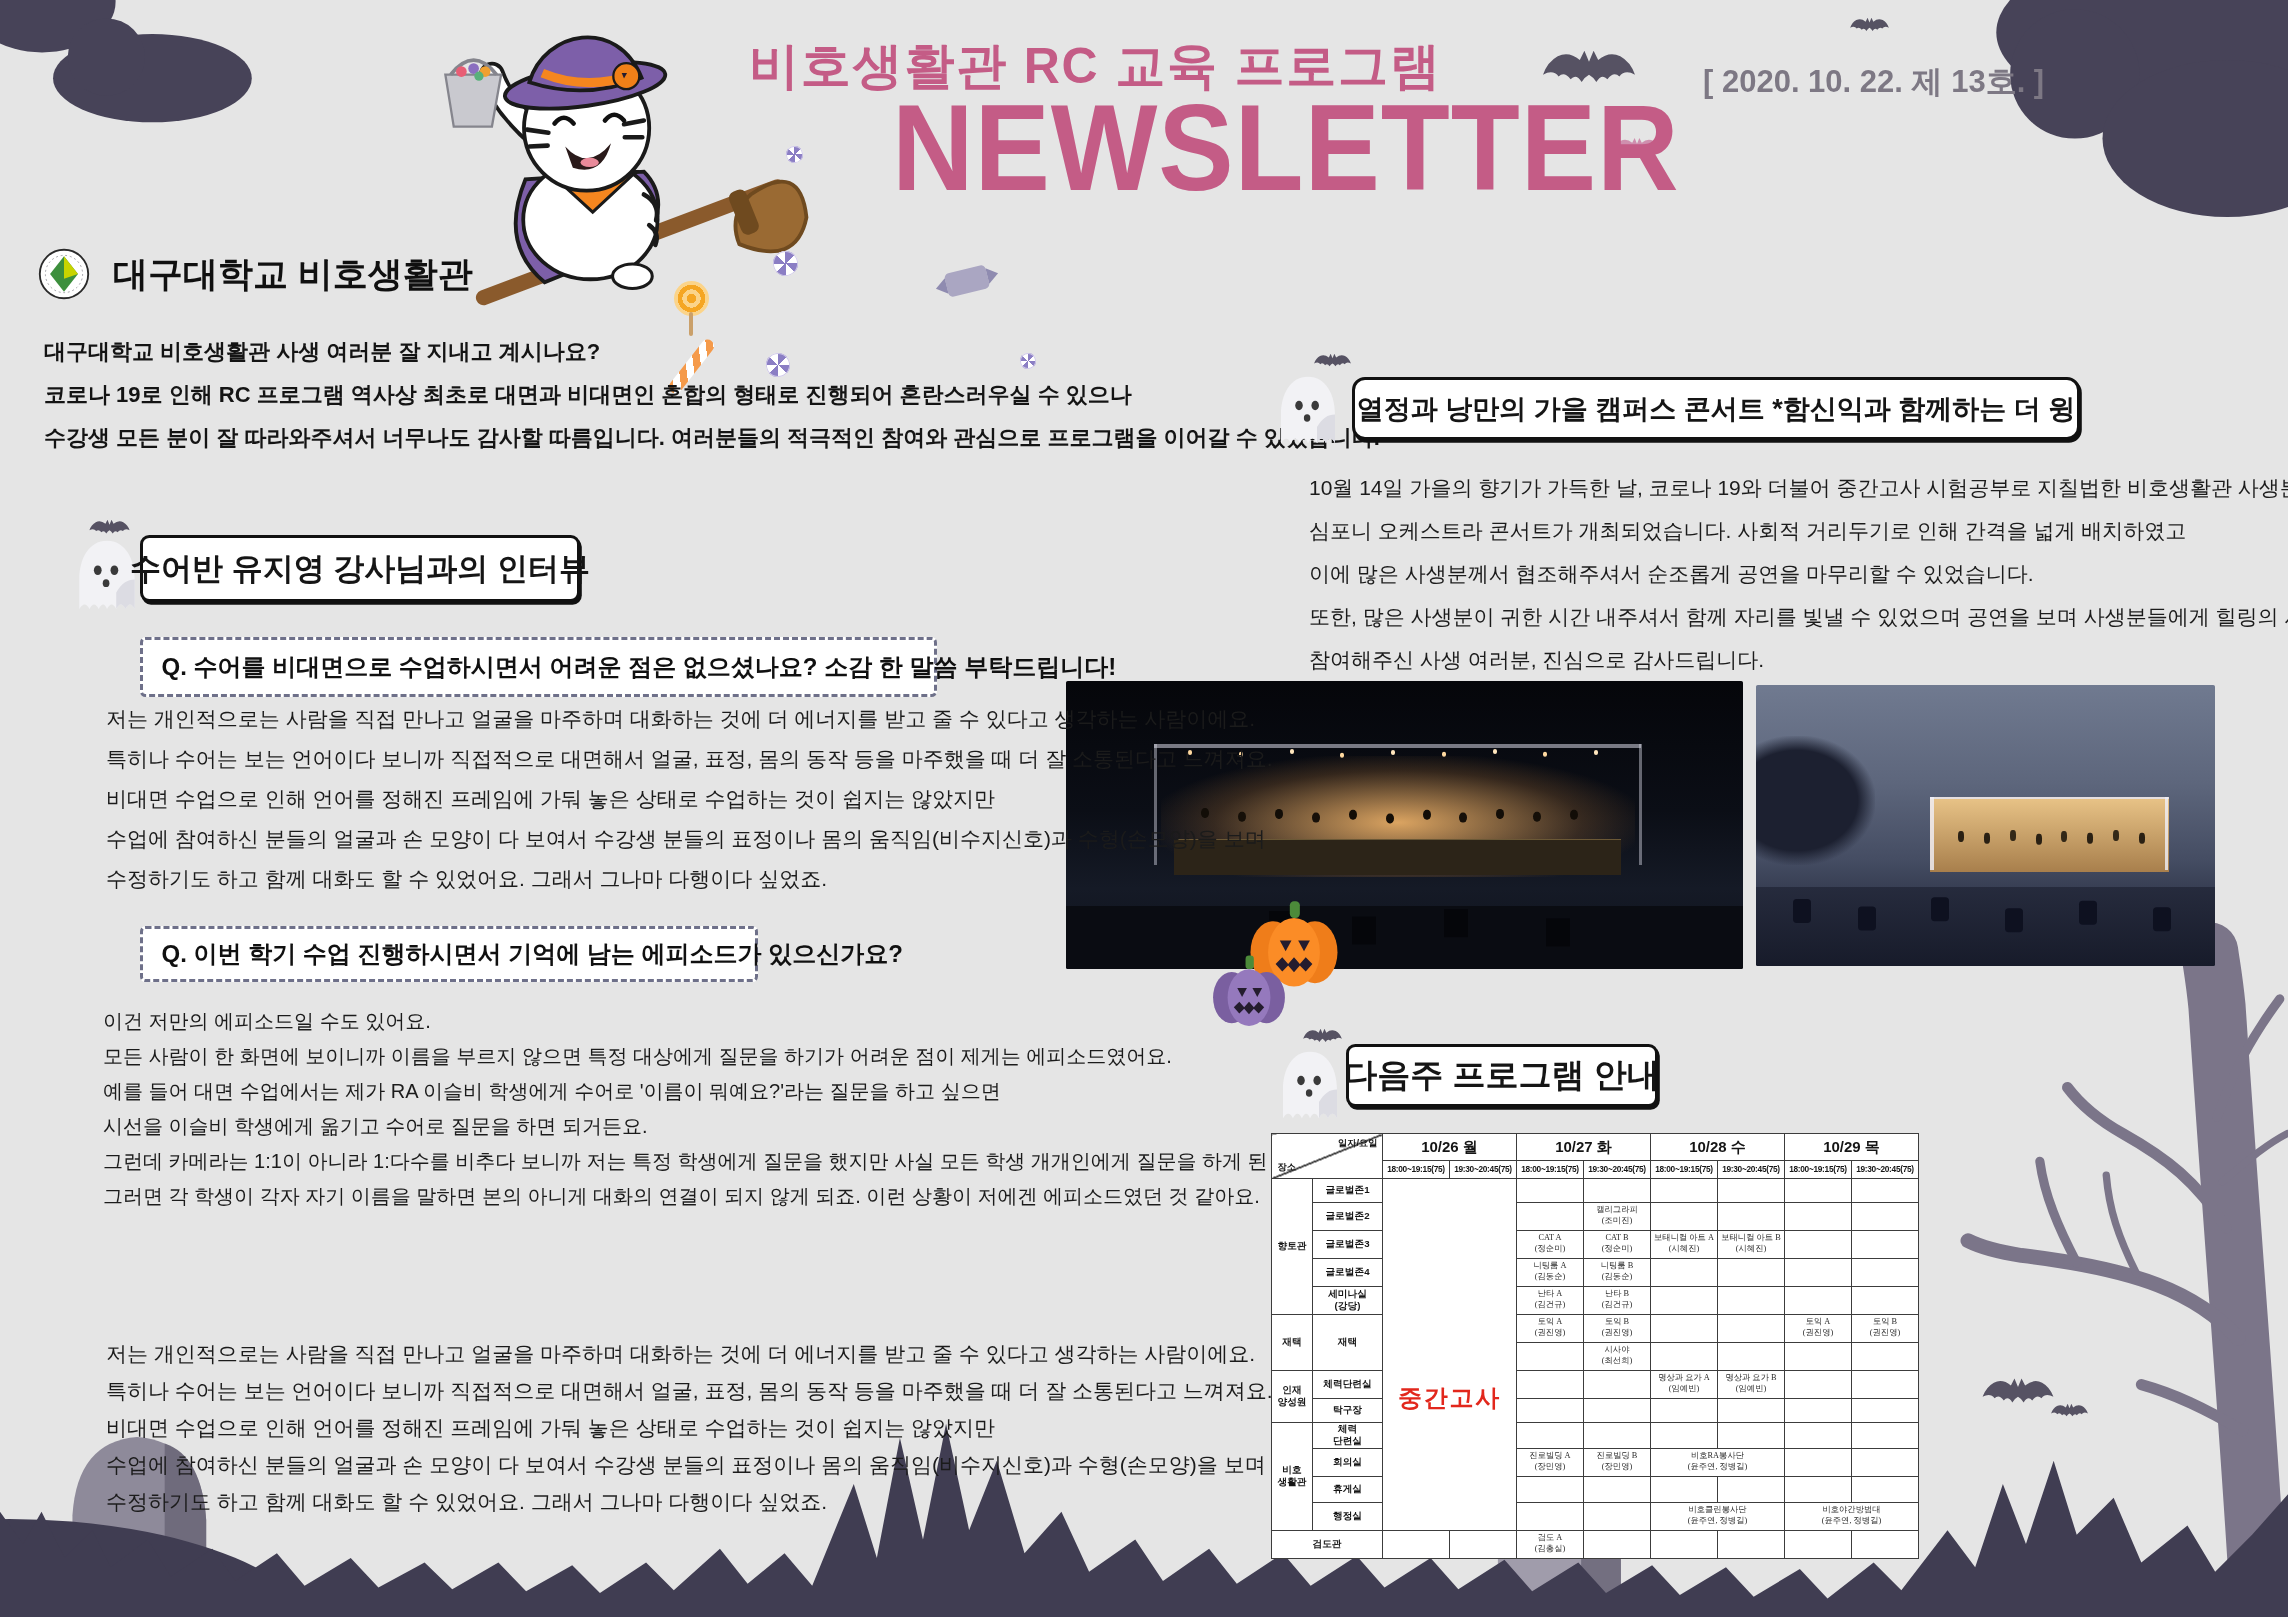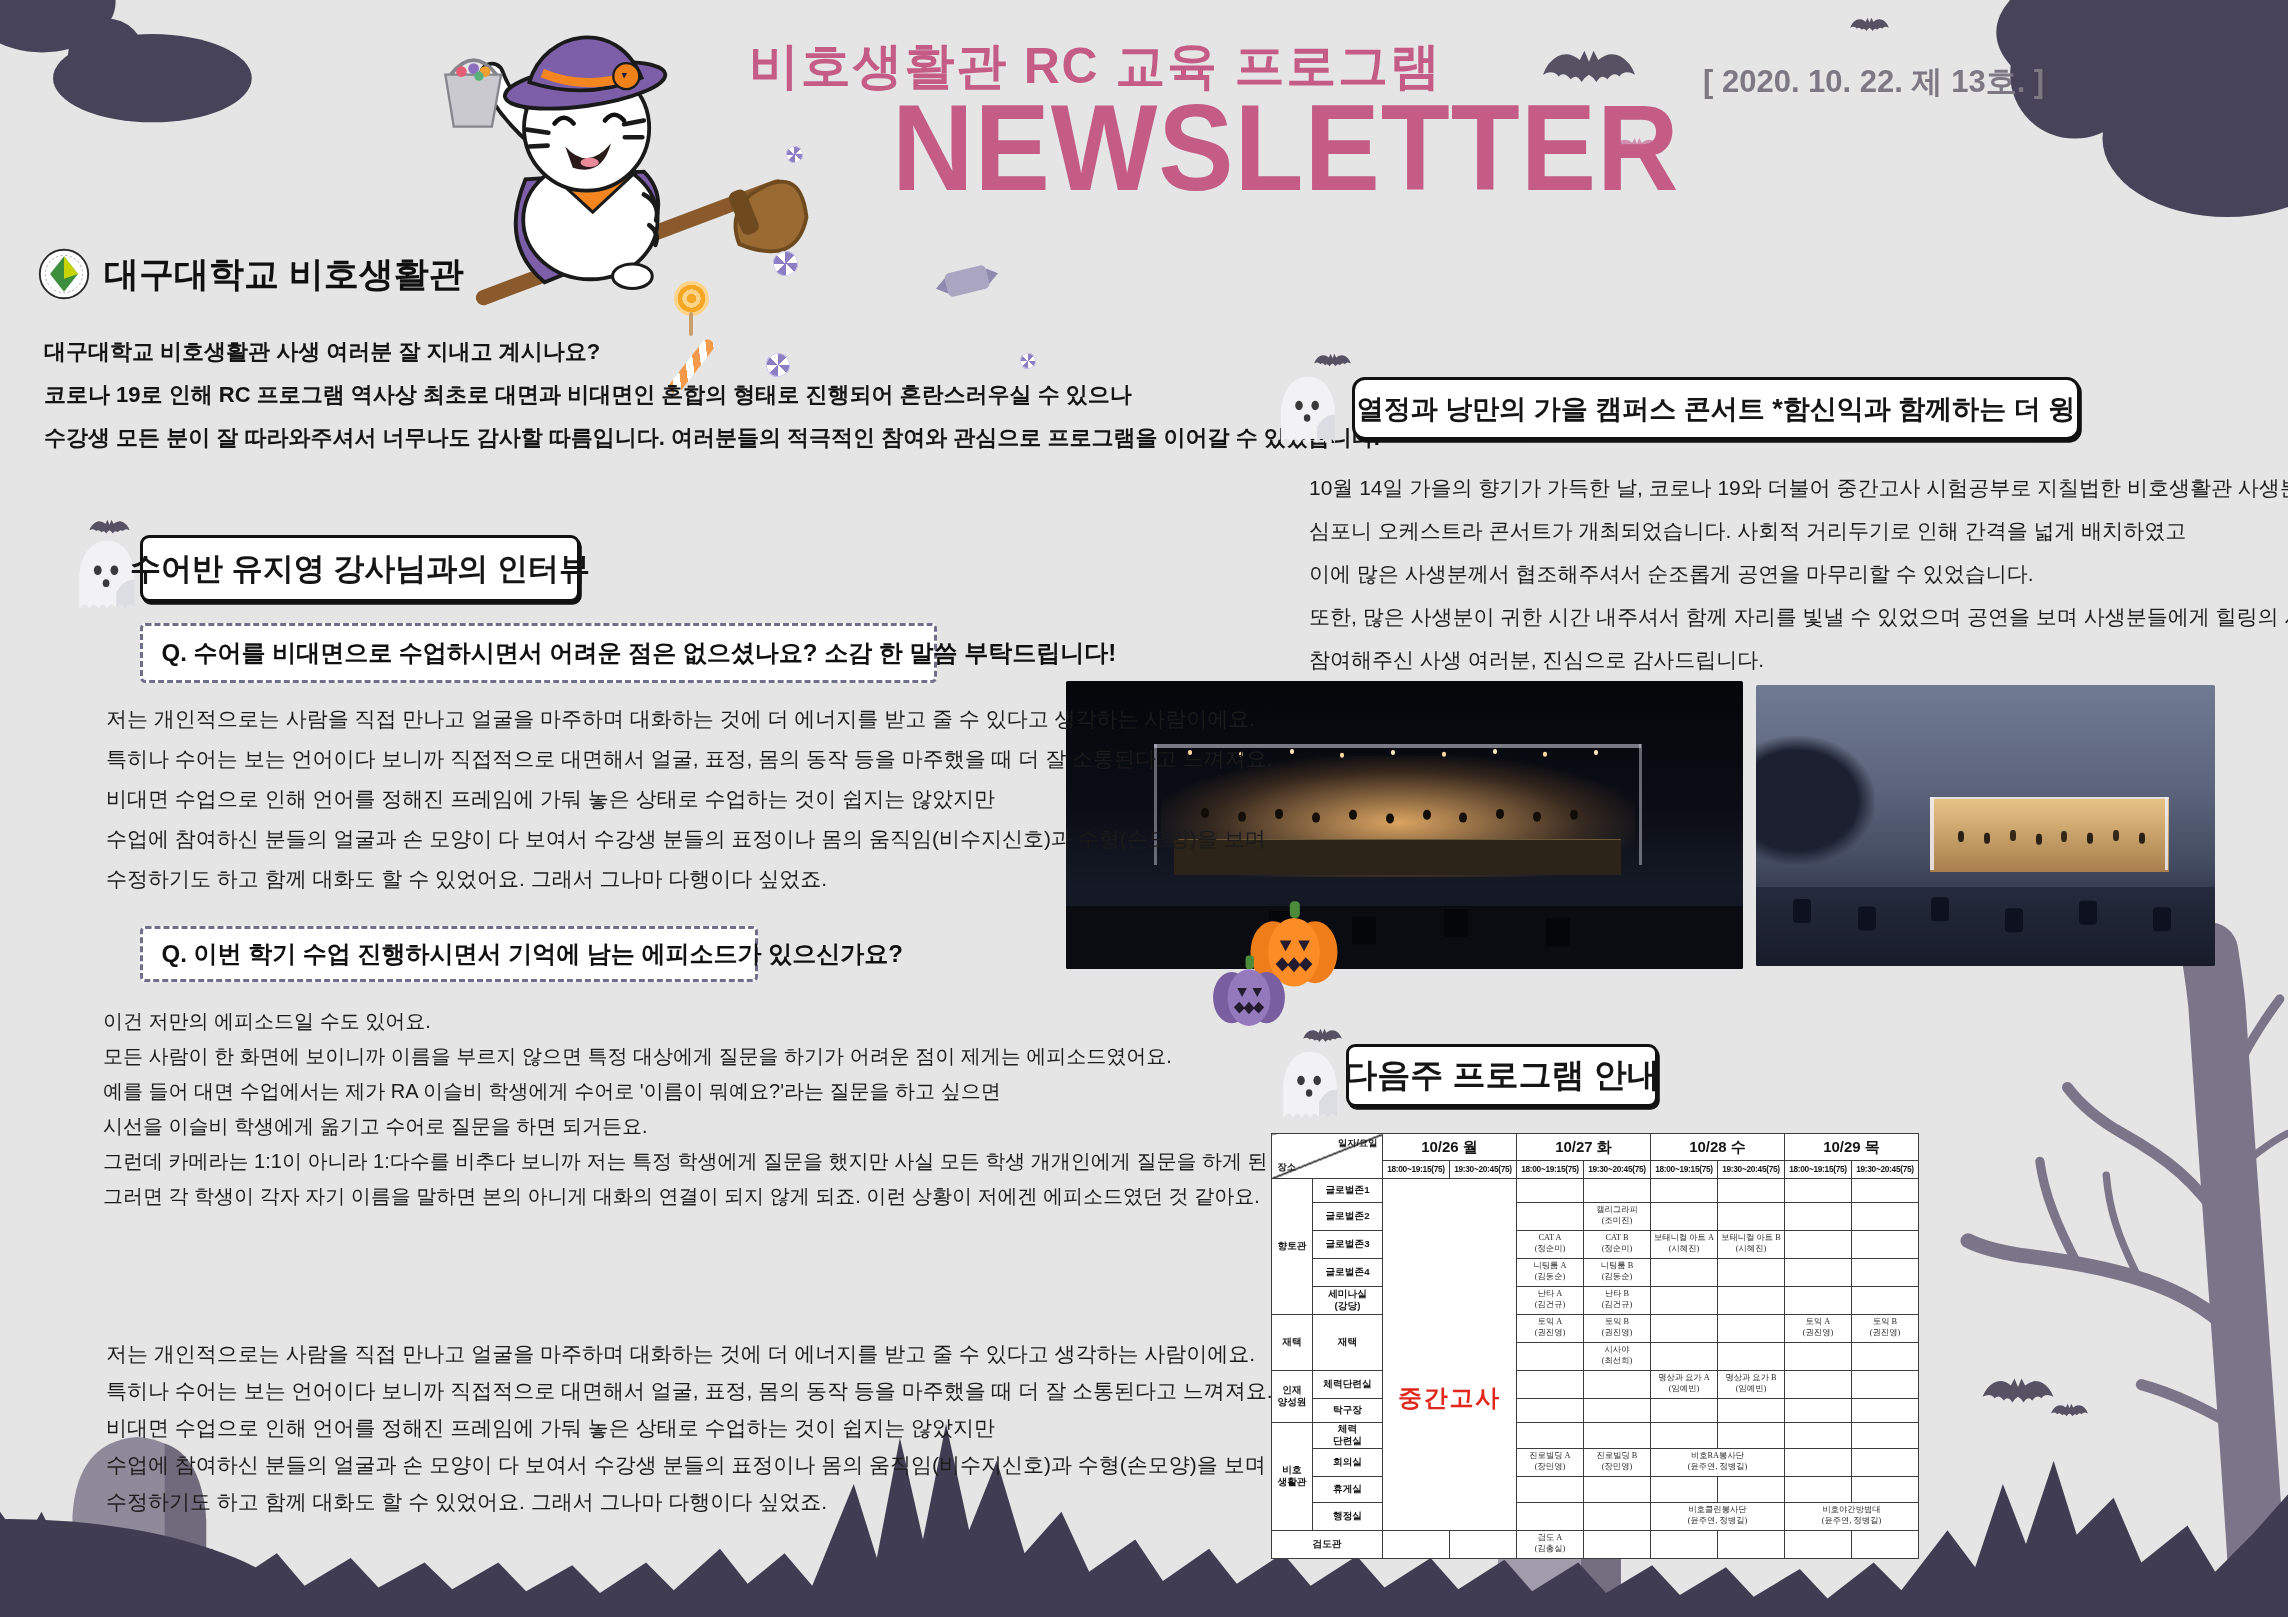--- a/index.html
+++ b/index.html
@@ -6,41 +6,41 @@
   #canvas{position:relative;width:2289px;height:1618px;background:#e5e5e5;overflow:hidden;
           font-family:"Liberation Sans",sans-serif;color:#151515;}
   .abs{position:absolute;}
   .nw{white-space:nowrap;}
 
   
   .title-small{left:749px;top:33px;font-size:50px;font-weight:800;color:#c45c86;letter-spacing:1.8px;z-index:4;}
   .title-large{left:892px;top:78px;font-size:113px;font-weight:800;color:#c45c86;letter-spacing:0.9px;
                transform:scaleY(1.08);transform-origin:top left;z-index:4;}
   .issue{left:1703px;top:61px;font-size:31px;font-weight:600;color:#7d7884;z-index:4;}
-  .logo-row{left:37px;top:247px;display:flex;align-items:center;gap:13px;z-index:4;}
+  .logo-row{left:37px;top:247px;display:flex;align-items:center;gap:22px;z-index:4;}
   .logo-text{font-size:35px;font-weight:800;color:#101010;}
 
   
   .tblock div{white-space:nowrap;}
   .intro{left:44px;top:330px;font-size:22px;font-weight:700;line-height:43px;color:#141414;z-index:4;}
   .ans{font-size:21px;font-weight:500;color:#1b1b1b;z-index:4;}
   .a1{left:106px;top:699px;line-height:40px;}
   .a2{left:103px;top:1004px;line-height:35px;font-size:20px;}
   .a3{left:106px;top:1335px;line-height:37px;}
   .concert-lines{left:1309px;top:466px;font-size:21px;font-weight:500;line-height:43px;color:#1b1b1b;z-index:4;}
 
   .section-box{border:3.7px solid #111;border-radius:9.2px;background:#fff;display:flex;
                align-items:center;justify-content:center;box-shadow:1.8px 2.8px 0 #111;z-index:4;}
   .iv-box{left:140px;top:535px;width:434px;height:61px;font-size:31px;font-weight:800;}
   .concert-box{left:1352px;top:377px;width:722px;height:57px;font-size:27px;font-weight:800;border-radius:13px;}
   .prog-box{left:1346px;top:1044px;width:306px;height:57px;font-size:33px;font-weight:800;}
 
   .qbox{border:3.7px dashed #6e7089;border-radius:5.5px;background:#fff;display:flex;align-items:center;
         padding-left:18.5px;font-size:24px;font-weight:800;color:#101010;z-index:4;}
-  .q1{left:140px;top:623px;width:772px;height:54px;}
+  .q1{left:140px;top:637px;width:772px;height:54px;}
   .q2{left:140px;top:926px;width:593px;height:50px;}
   .q3{left:140px;top:1248px;width:602px;height:53px;}
 
   
   .photo{overflow:hidden;z-index:3;border-radius:1.8px;}
   .photo1{left:1066px;top:681px;width:677px;height:288px;
           background:linear-gradient(180deg,#05060a 0%,#0b0e16 45%,#151a26 72%,#0e111b 100%);}
   .photo2{left:1756px;top:685px;width:459px;height:281px;
           background:linear-gradient(180deg,#707a90 0%,#5d667c 35%,#454d63 62%,#2b3145 82%,#1f2436 100%);}
   .p-el{position:absolute;}

